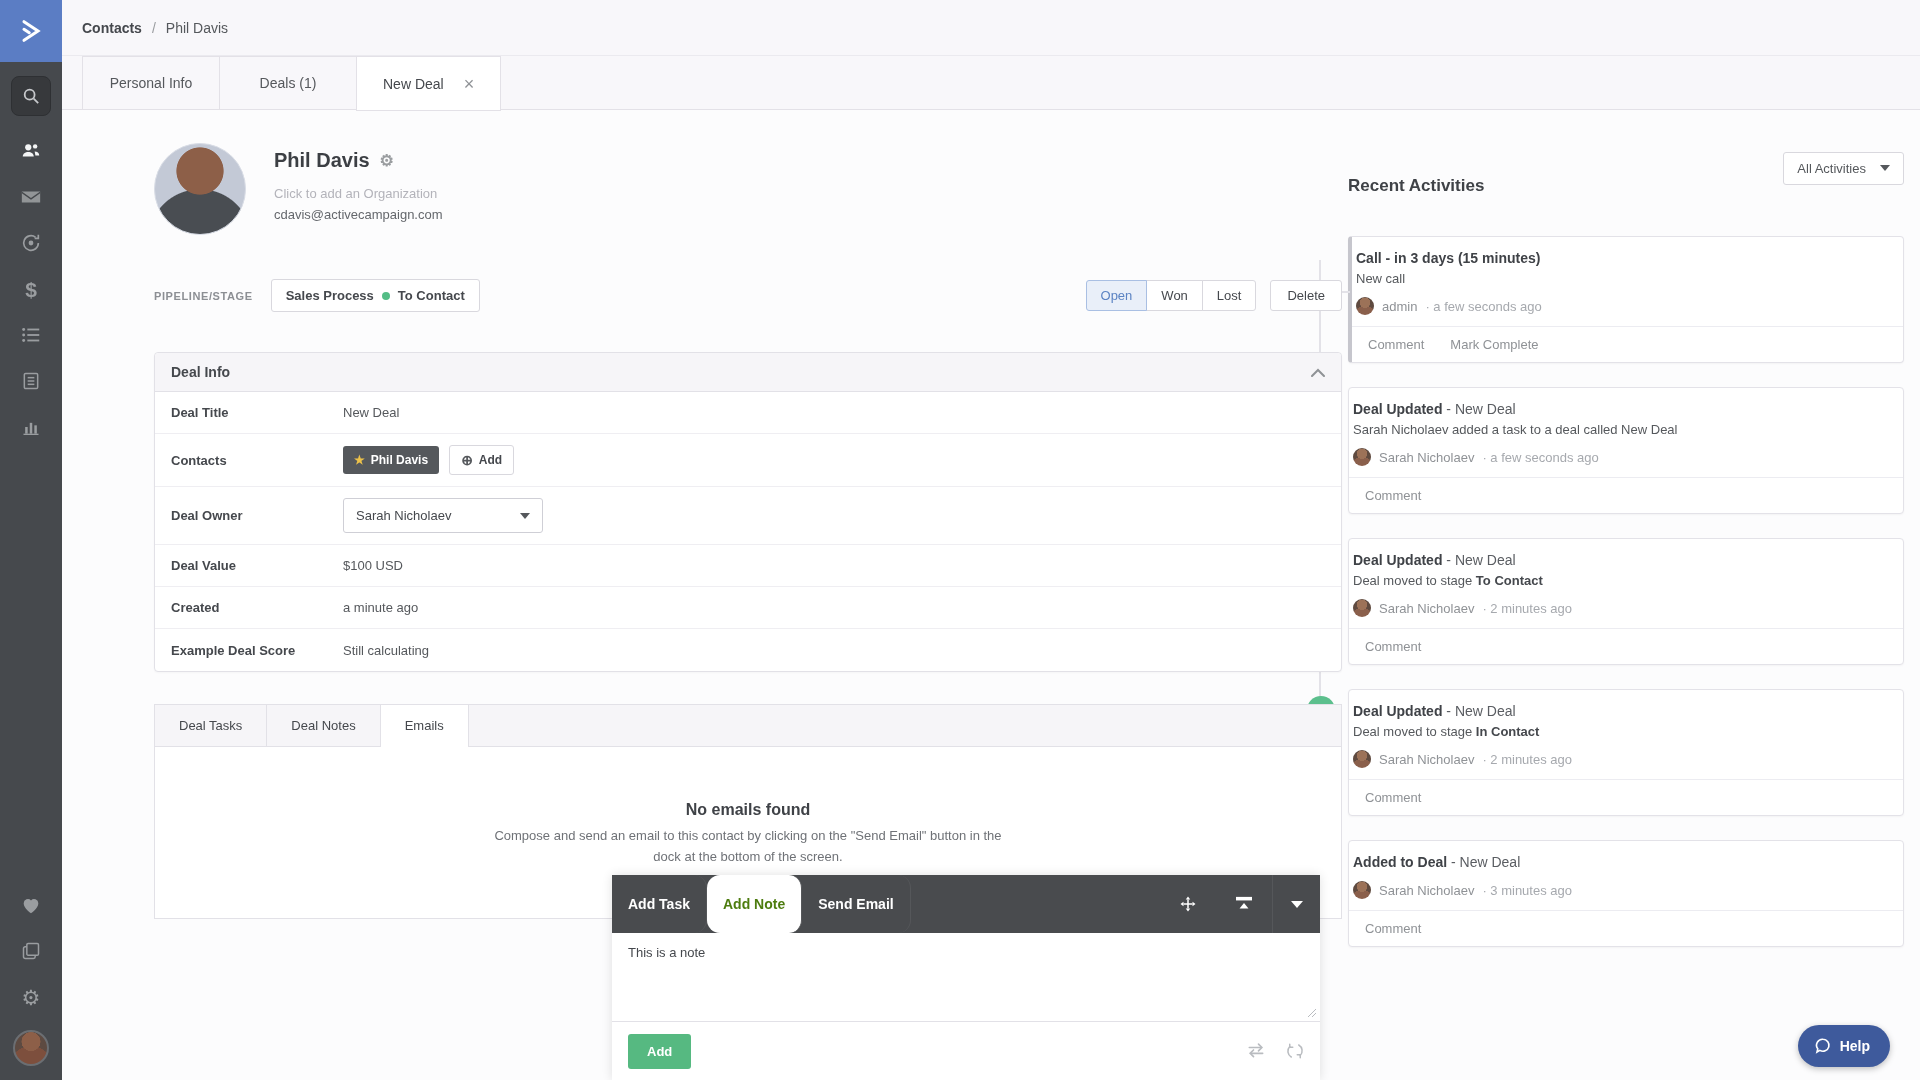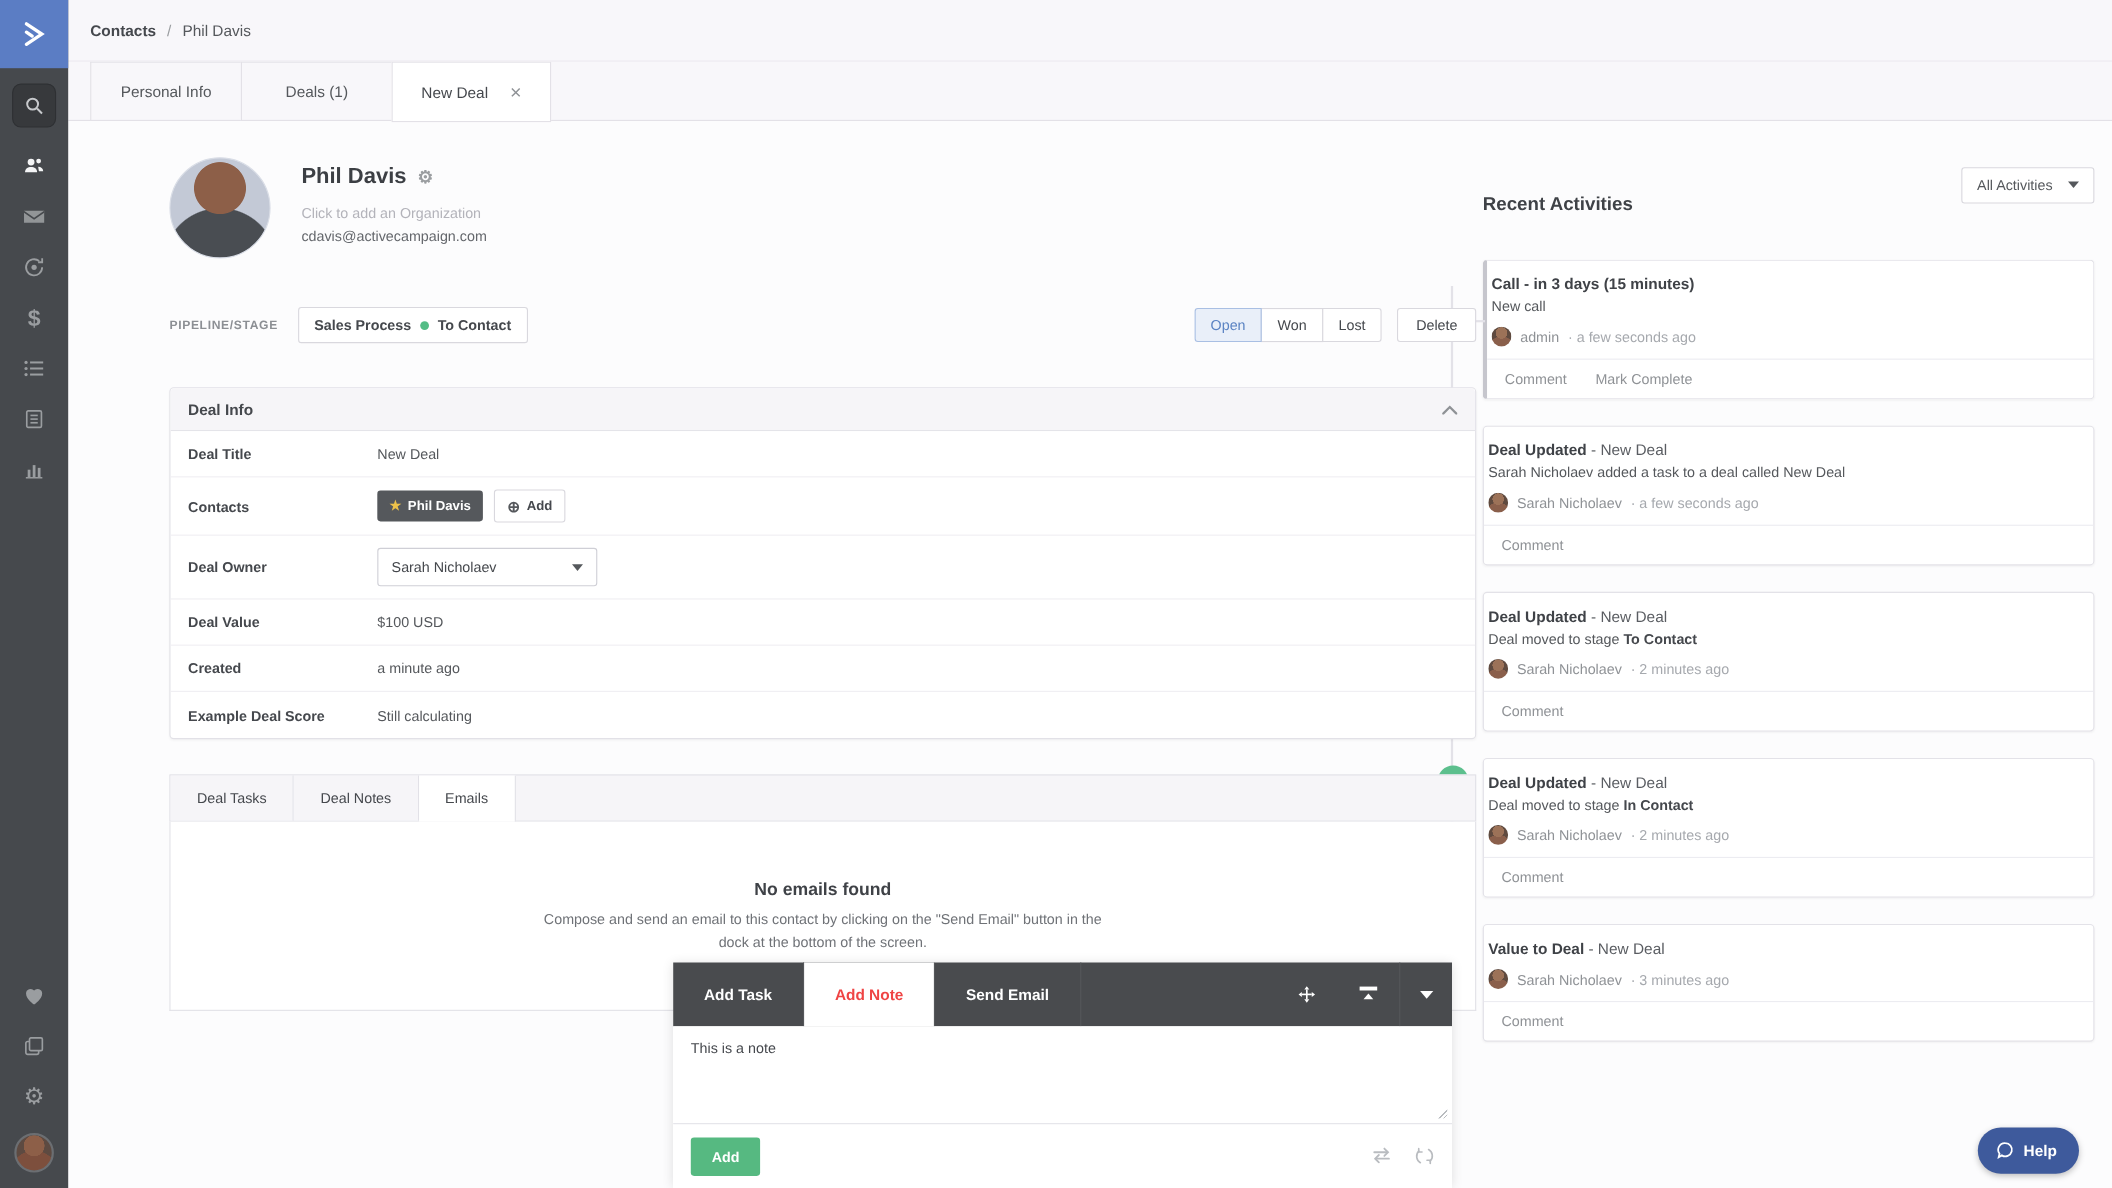--- a/index.html
+++ b/index.html
@@ -86,23 +86,23 @@
   .dtab { padding:13px 24px; font-size:13px; color:#45484d; background:#f6f5f8; border-right:1px solid #e2e1e7; cursor:pointer; }
   .dtab.active { background:#fff; margin-bottom:-1px; padding-bottom:14px; }
   .dpanel { border:1px solid #e2e1e7; border-top:none; background:#fff; min-height:172px; padding:54px 40px 40px; text-align:center; }
   .empty-title { font-size:16px; font-weight:700; color:#3f4247; }
   .empty-line { font-size:13px; color:#6f7277; margin-top:8px; line-height:1.45; }
   .empty-line + .empty-line { margin-top:2px; }
 
   
   .dock { position:absolute; left:612px; top:875px; width:708px; z-index:50; box-shadow:0 0 10px rgba(0,0,0,.12); }
   .dock-tabs { display:flex; background:#494b4e; height:58px; align-items:stretch; }
-  .dock-tab { display:flex; align-items:center; padding:0 28px; color:#fff; font-size:14px; font-weight:700;
-    border-right:1px solid #55575a; cursor:pointer; }
-  .dock-tab.active { background:#fff; color:#ef4444; }
+  .dock-tab { display:flex; align-items:center; padding:0 16px; color:#fff; font-size:14px; font-weight:700;
+    border-right:1px solid #55575a; cursor:pointer;border-radius:13px; }
+  .dock-tab.active { background:#fff; color:#4d7c0f; }
   .dock-icons { margin-left:auto; display:flex; align-items:center; }
   .dock-ic { width:56px; height:58px; display:flex; align-items:center; justify-content:center; color:#fff; cursor:pointer; }
   .dock-ic.sep { border-left:1px solid #55575a; width:48px; }
   .caret-down-w { width:0; height:0; border-left:6px solid transparent; border-right:6px solid transparent; border-top:7px solid #fff; }
   .dock-body { background:#fff; height:88px; padding:12px 16px; font-size:13px; color:#45484d; position:relative; }
   .dock-note { width:100%; height:100%; border:none; outline:none; resize:none; font-family:"Liberation Sans",sans-serif;
     font-size:13px; color:#45484d; }
   .resize-h { position:absolute; right:4px; bottom:4px; width:10px; height:10px; cursor:nwse-resize;
     background:repeating-linear-gradient(135deg, transparent 0 2px, #b9bcc0 2px 3px); clip-path:polygon(100% 0,100% 100%,0 100%); }
   .dock-foot { background:#fff; border-top:1px solid #e2e1e7; height:59px; display:flex; align-items:center; padding:0 16px; }
@@ -418,21 +418,21 @@
       </div>
     </div>
     <div class="a-foot">
         <span class="a-link">Comment</span>
       </div>
   </div>
 
   <div class="act-card">
     <span class="a-ic">$</span>
     <div class="a-pad">
-      <div class="a-title"><span class="b">Value to Deal</span><span> - New Deal</span></div>
+      <div class="a-title"><span class="b">Added to Deal</span><span> - New Deal</span></div>
       <div class="a-author">
         <span class="sm-avatar"></span>
         <span class="a-name">Sarah Nicholaev</span>
         <span class="a-time">· 3 minutes ago</span>
       </div>
     </div>
     <div class="a-foot">
         <span class="a-link">Comment</span>
       </div>
   </div>

